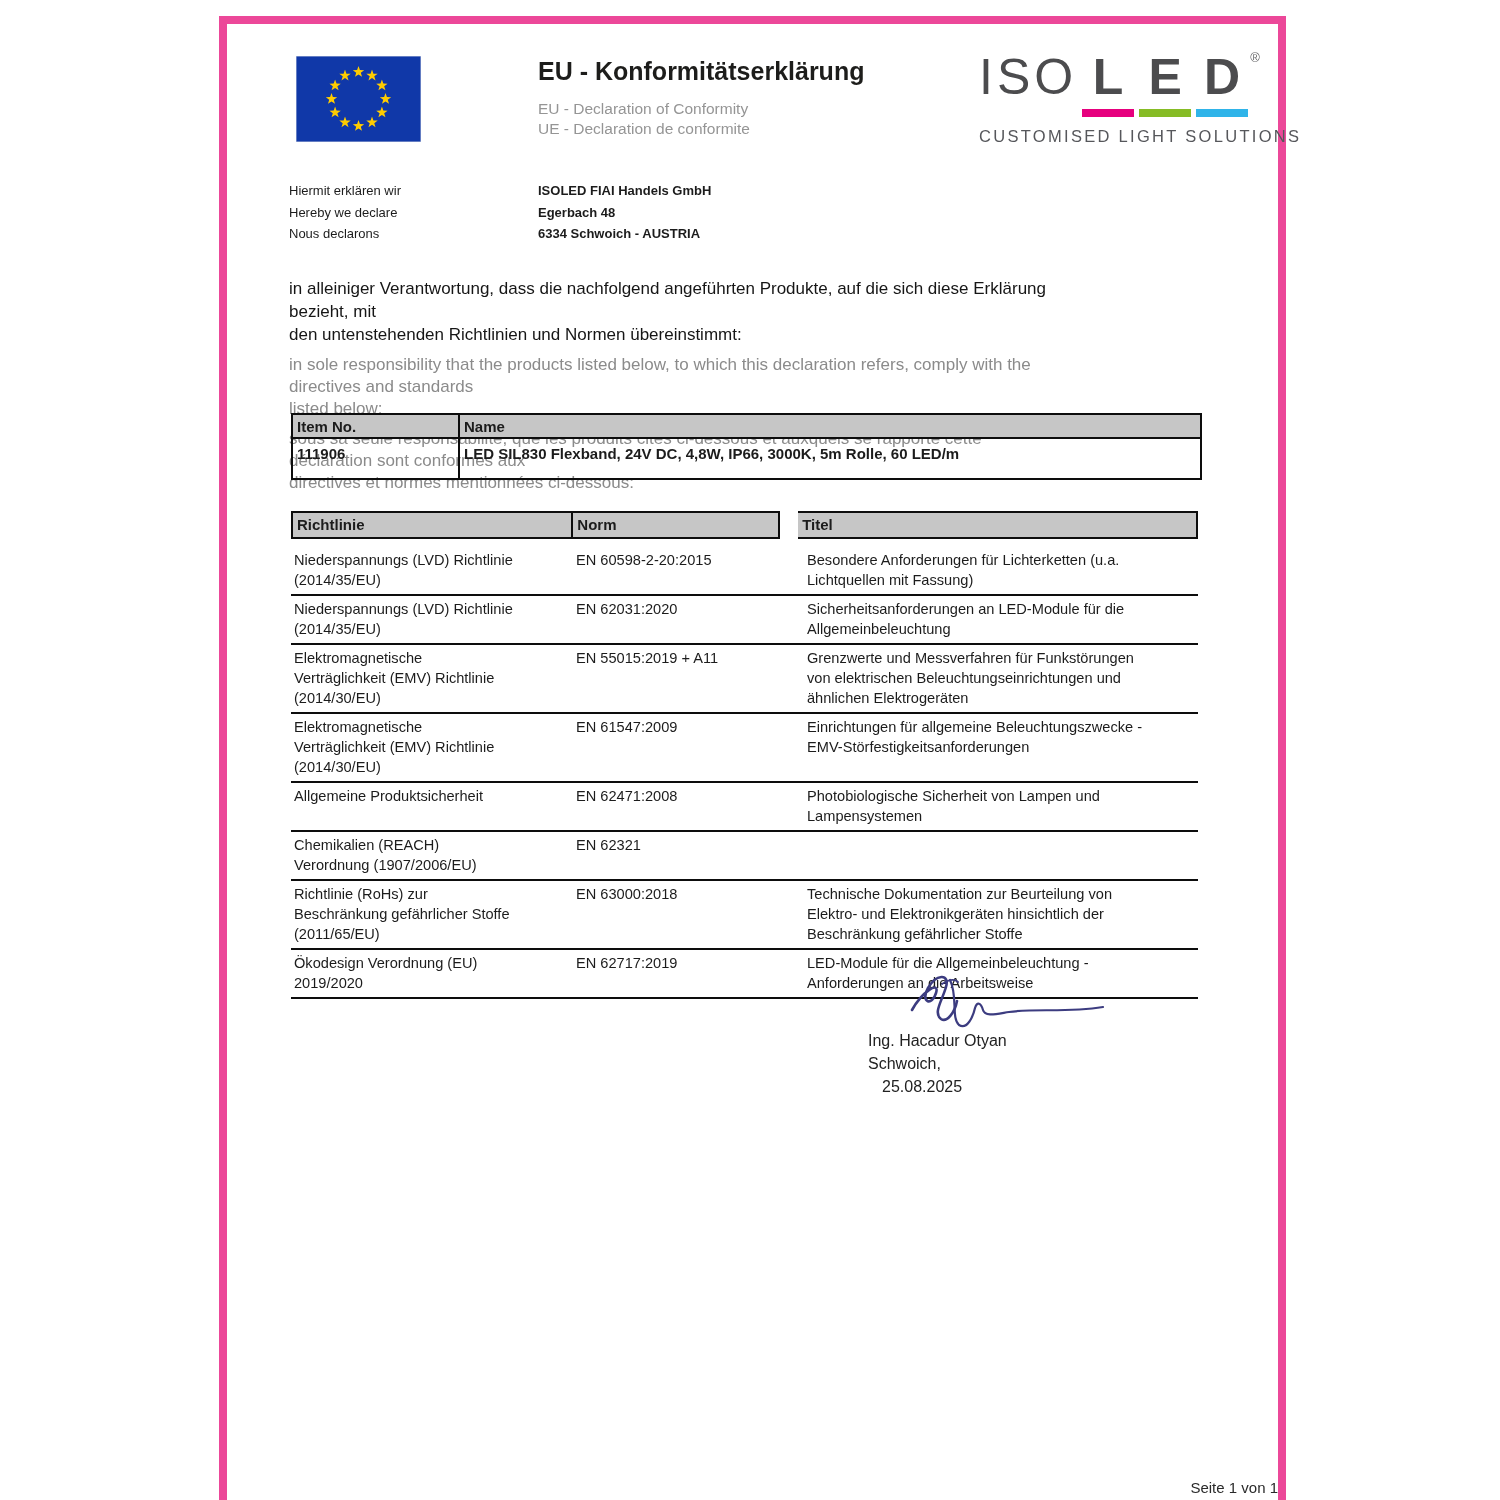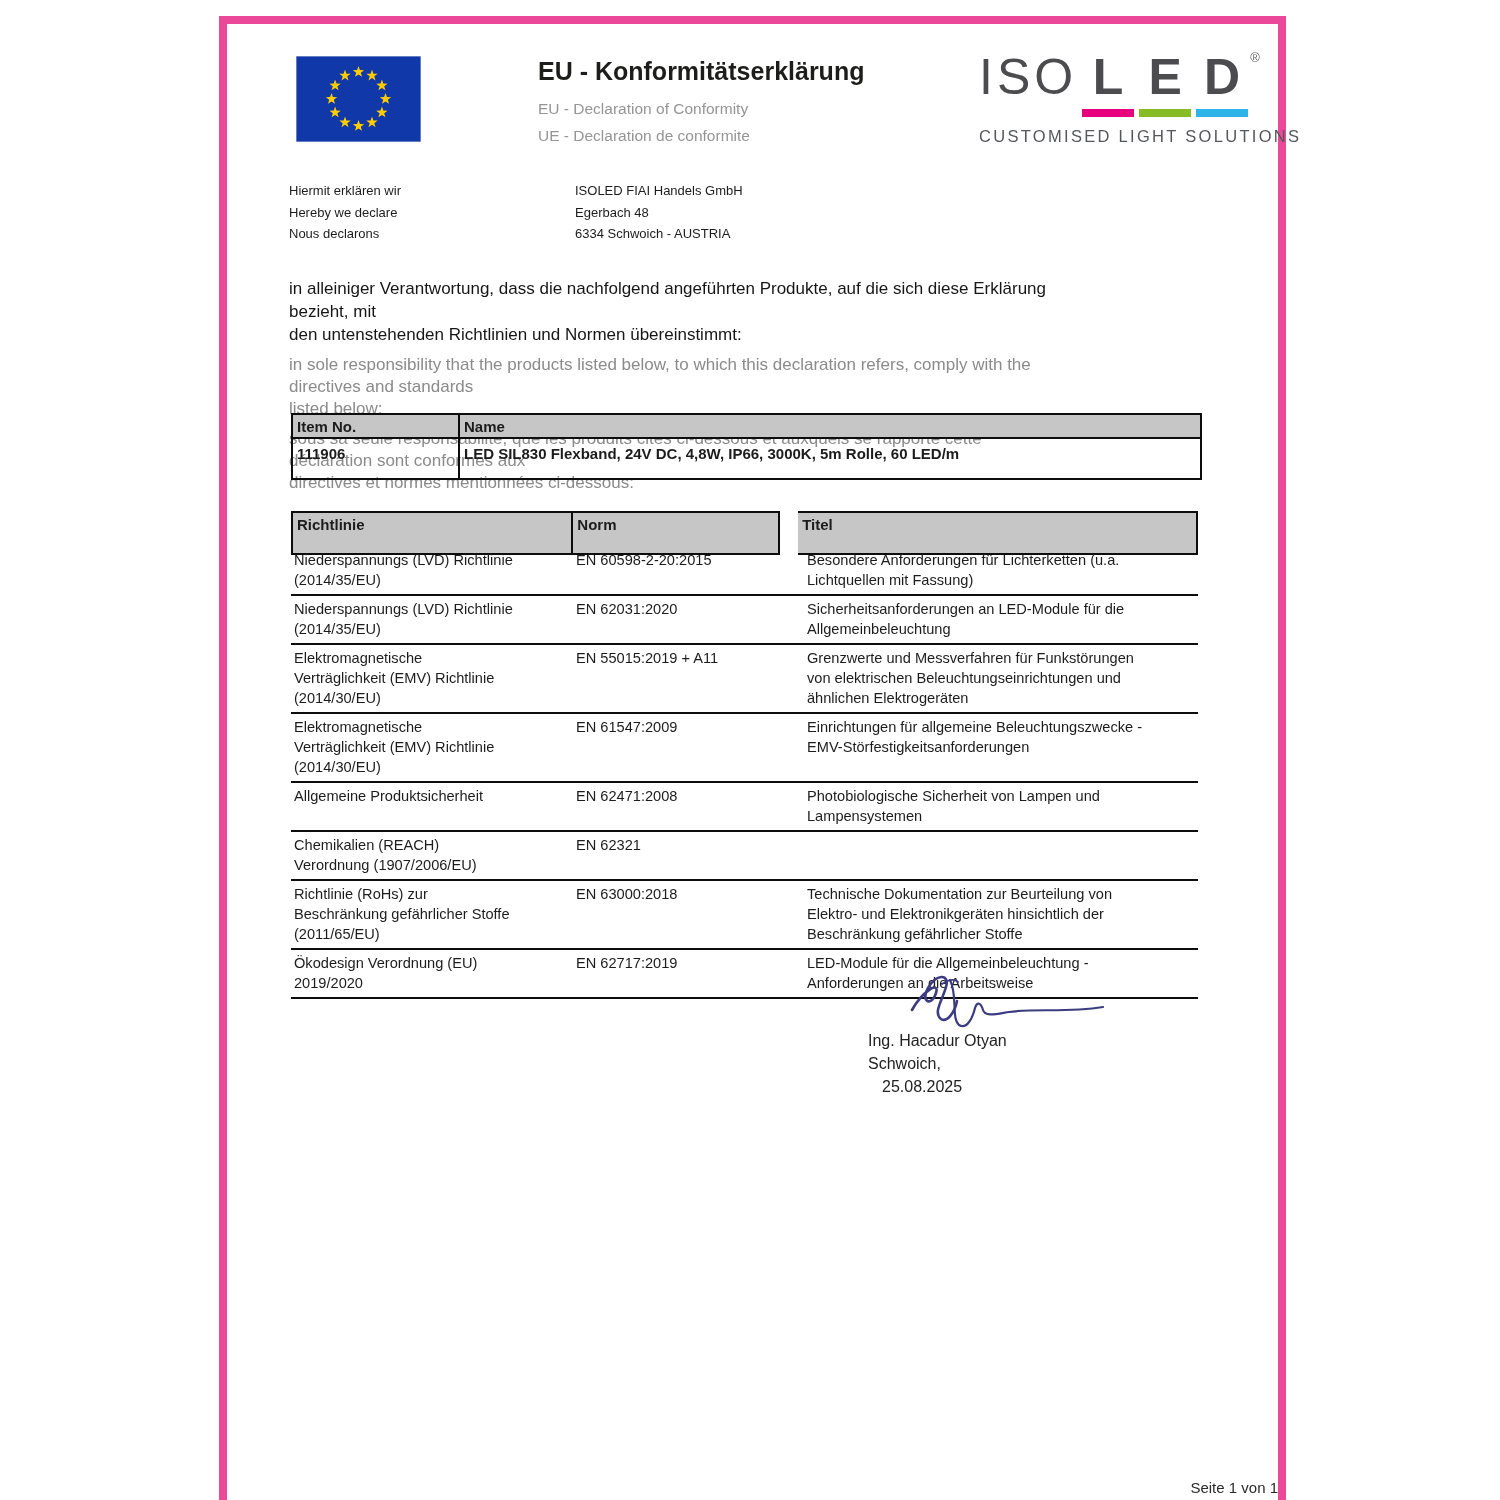--- a/index.html
+++ b/index.html
@@ -10,58 +10,58 @@
   }
   .page {
     position:absolute; left:219px; top:16px; width:1051px; height:1488px;
     border:8px solid #ec4899; background:#ffffff;
   }
 
   
   .flag { position:absolute; left:69px; top:32px; width:125px; height:86px; }
   .title-block { position:absolute; left:311px; top:33px; }
   .doc-title { font-size:25px; font-weight:bold; color:#1d1d1b; line-height:28px; }
-  .doc-sub { font-size:15.5px; color:#959595; line-height:18px; margin-top:9px; }
+  .doc-sub { font-size:15.5px; color:#959595; line-height:18px; margin-top:2px; }
   .doc-sub.first { margin-top:15px; }
 
   .logo { position:absolute; left:752px; top:26px; width:280px; }
   .logo-word { white-space:nowrap; color:#4c4c4e; }
   .iso { display:inline-block; font-size:50px; font-weight:400; letter-spacing:4px; line-height:54px; }
   .lx { display:inline-block; font-size:50px; font-weight:800; line-height:54px;
         width:52px; text-align:center; padding-bottom:5px; margin-left:5px;
         border-bottom:8px solid #000; }
   .lx.c0 { border-color:#e6007e; }
   .lx.c1 { border-color:#86bc25; }
   .lx.c2 { border-color:#2fb4e9; }
   .reg { display:inline-block; font-size:13px; color:#6a6a6c; vertical-align:top; margin-left:2px; }
   .tagline { margin-top:10px; font-size:16.5px; letter-spacing:2.3px; color:#56575b; white-space:nowrap; }
 
   
   .declare { position:absolute; left:62px; top:156px; display:flex; font-size:13px; line-height:21.5px; }
   .declare-labels { width:249px; white-space:pre-line; }
-  .declare-company { font-weight:normal; white-space:pre-line;margin-left:37px; }
+  .declare-company { font-weight:bold; white-space:pre-line; }
 
   
   .statement { position:absolute; left:62px; top:253px; width:766px; font-size:17px; }
   .st-de { line-height:23px; color:#161616; white-space:pre-line; }
   .st-gray { line-height:22px; color:#8b8b8b; white-space:pre-line; margin-top:8px; }
 
   
   .item-table { position:absolute; left:64px; top:389px; width:911px;
                 border-collapse:collapse; font-size:15px; table-layout:fixed; }
   .item-table th { background:#c6c6c6; border:2px solid #0d0d0d; text-align:left;
                    padding:3px 4px 2px; font-size:15px; }
   .item-table td { border:2px solid #0d0d0d; font-weight:bold; vertical-align:top;
                    padding:6px 4px 16px; }
   .col-itemno { width:167px; }
 
   
   .dir-head { position:absolute; left:64px; top:487px; width:907px; display:flex; box-sizing:border-box; }
   .dh { background:#c6c6c6; border:2px solid #0d0d0d; font-weight:bold; font-size:15px;
-        padding:3px 4px 2px; box-sizing:border-box; height:44px; }
+        padding:3px 4px 2px; box-sizing:border-box; height:28px; }
   .dh + .dh { border-left:none; }
   .dh.w1 { width:288px; } .dh.w2 { width:211px; } .dh.w3 { width:408px;margin-left:18px; }
 
   .dir-rows { position:absolute; left:64px; top:523px; width:907px; font-size:14.6px; }
   .dir-row { display:flex; border-bottom:2px solid #0d0d0d; padding:3px 0 4px; }
   .dir-row .dc1 { width:282px; padding-left:3px; white-space:pre-line; line-height:20px; }
   .dir-row .dc2 { width:211px; line-height:20px; }
   .dir-row .dc3 { flex:1; white-space:pre-line; line-height:20px;margin-left:20px; }
 
   

